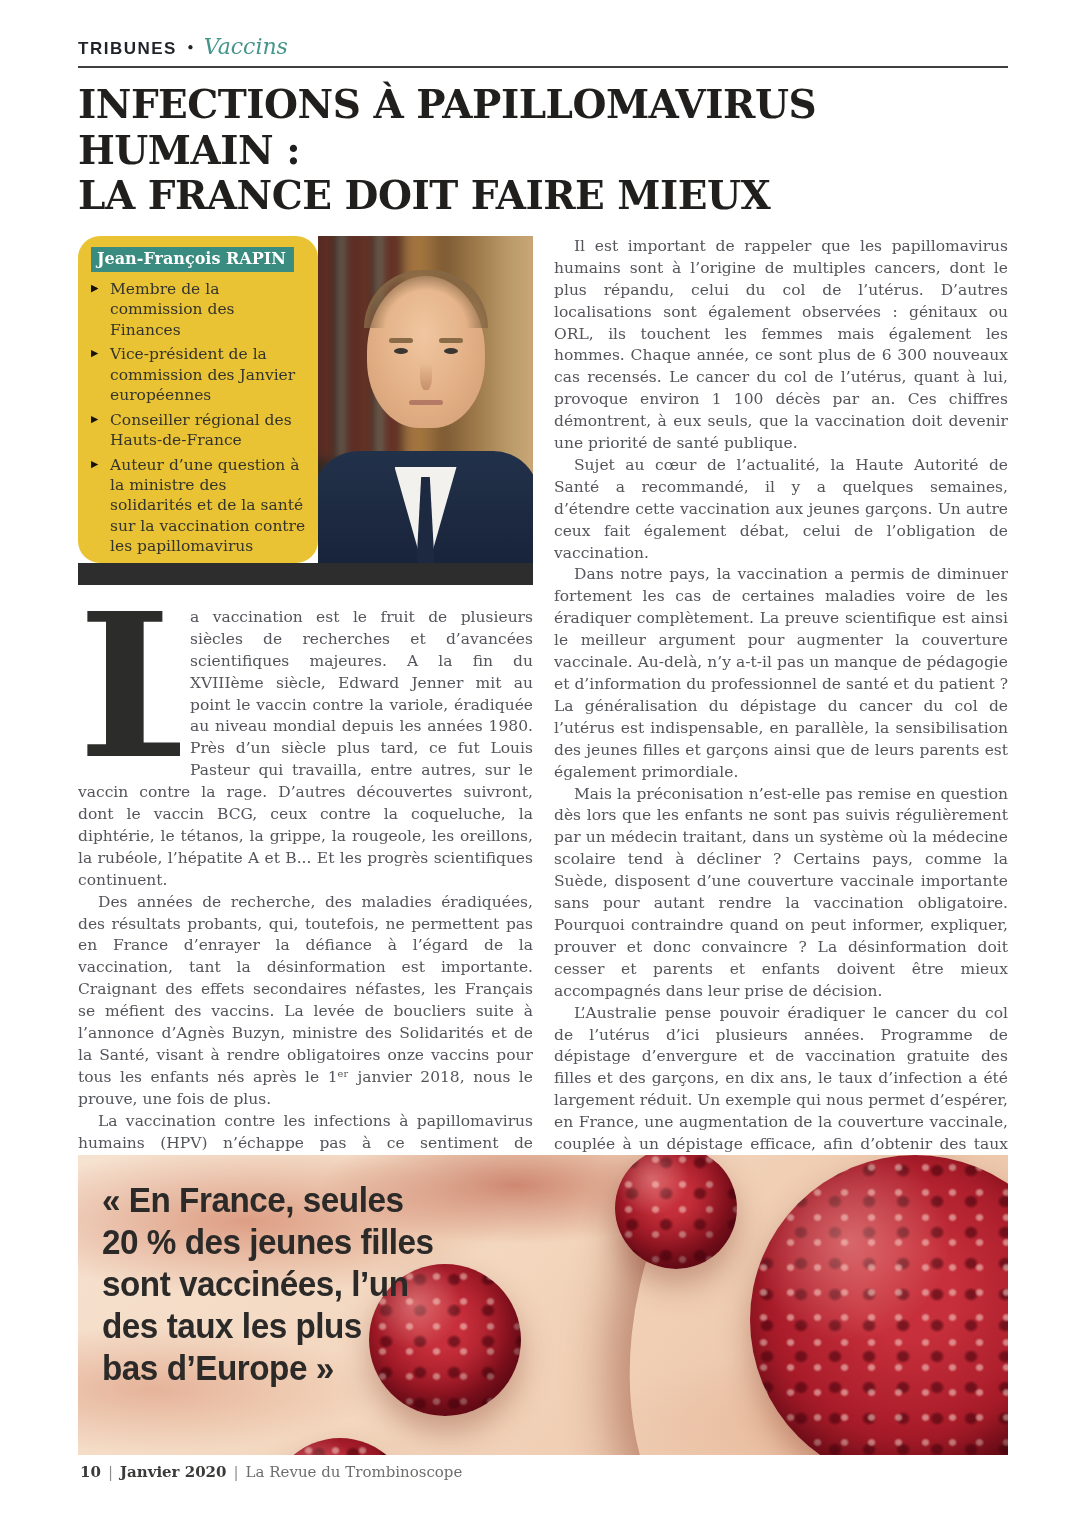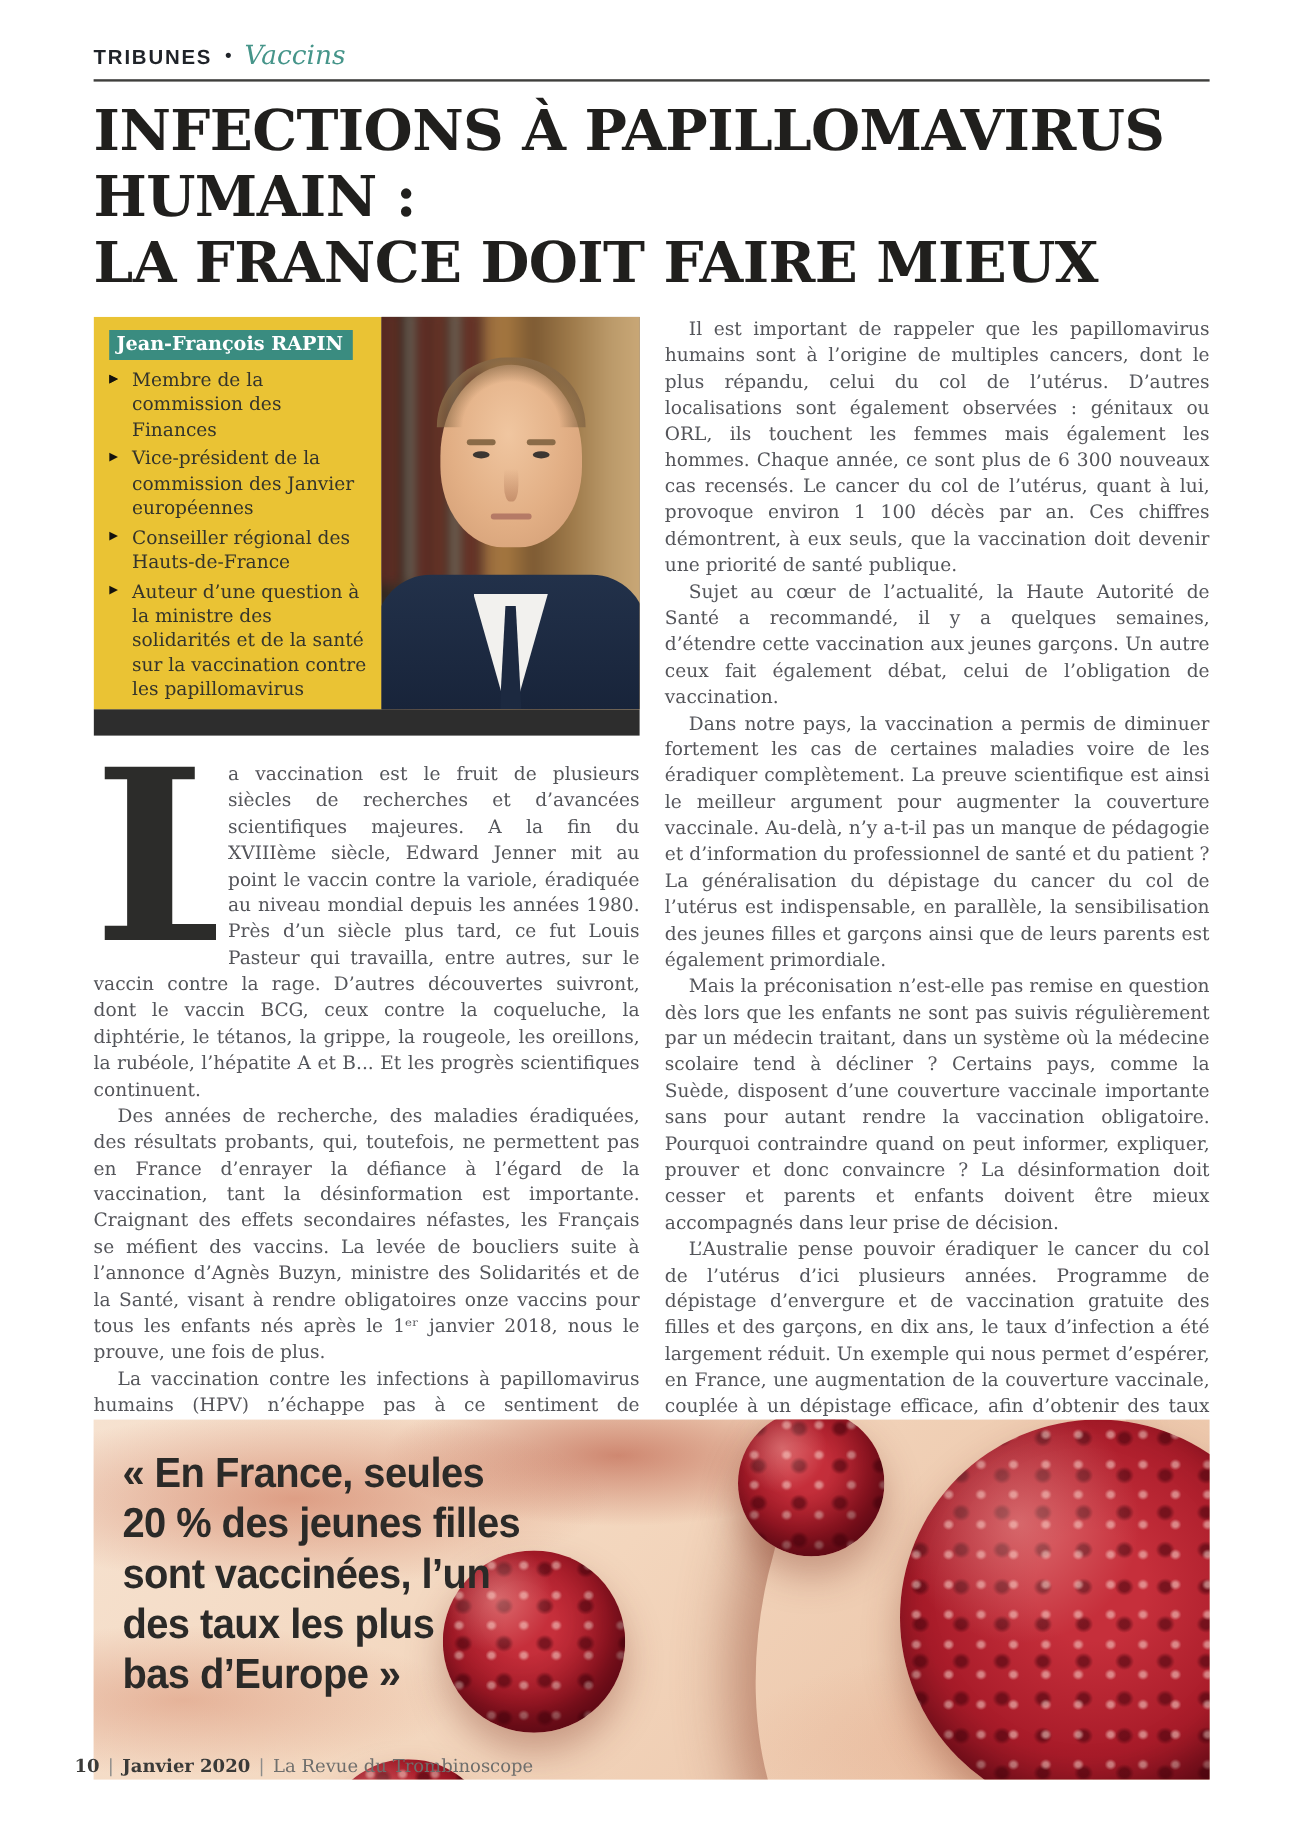--- a/index.html
+++ b/index.html
@@ -9,30 +9,30 @@
     background:#ffffff; padding:34px 78px 0 78px;
     font-family:"DejaVu Serif", serif; overflow:hidden;
   }
   
   .kicker { display:flex; align-items:baseline; gap:9px; padding-bottom:7px; border-bottom:2px solid #3f3f3d; }
   .kicker-section { font-family:"Liberation Sans", sans-serif; font-weight:bold; font-size:17px; letter-spacing:1.5px; color:#1f2329; }
   .kicker-bullet { font-size:15px; color:#1f2329; position:relative; top:-1px; }
   .kicker-topic { font-family:"DejaVu Serif", serif; font-style:italic; font-size:22px; color:#46958a; }
   
   .title {
-    margin-top:14px; font-weight:bold; font-size:47px; line-height:1.17;
+    margin-top:14px; font-weight:bold; font-size:39px; line-height:1.17;
     letter-spacing:-0.5px; color:#201f1d; white-space:pre-line;
   }
   
   .content { display:flex; gap:21px; margin-top:17px; height:919px; overflow:hidden; }
   .col-left { width:455px; flex:0 0 455px; }
   .col-right { flex:1; }
   
   .profile { display:flex; width:455px; }
-  .author-box { width:240px; height:327px; background:#eac334; padding:11px 12px 10px 13px; overflow:hidden; }
+  .author-box { width:240px; height:327px; background:#eac334; padding:11px 12px 10px 13px; overflow:hidden;border-radius:22px; }
   .author-name { display:inline-block; background:#3a8c80; color:#ffffff; font-weight:bold; font-size:16px; line-height:1.25; padding:2px 8px 3px 6px; }
   .roles { list-style:none; margin-top:7px; }
   .roles li { position:relative; font-size:15.5px; line-height:1.32; color:#34342b; padding-left:19px; margin-bottom:4px; }
   .role-marker { position:absolute; left:0; top:3px; font-size:9.5px; color:#14120d; }
   .portrait { position:relative; width:215px; height:327px; overflow:hidden; background:#6d5338; }
   .portrait-bg { position:absolute; inset:-8px;
     background:linear-gradient(90deg,#2c241d 0%,#3e3128 10%,#6b4a33 22%,#8a5f3d 34%,#a5773f 48%,#7d5a33 58%,#9e7a4a 72%,#bb9a6a 86%,#cdab7a 100%);
     filter:blur(4px); }
   .portrait-books { position:absolute; left:-6px; top:-6px; width:42%; height:70%;
     background:repeating-linear-gradient(90deg,#7d2b26 0 7px,#35261e 7px 13px,#93392e 13px 19px,#281c14 19px 27px,#b8b0a4 27px 31px,#3a2a20 31px 38px);
@@ -85,21 +85,21 @@
     background-size:100% 100%, 27px 25px, 34px 31px, 100% 100%;
     box-shadow:0 16px 30px rgba(120,42,30,.35), inset -12px -18px 34px rgba(58,0,9,.55);
   }
   .quote {
     position:absolute; left:24px; top:24px; width:440px;
     font-family:"Liberation Sans", sans-serif; font-weight:bold;
     font-size:35px; line-height:1.2; letter-spacing:-0.5px; color:#2b2a28;
     white-space:pre-line; transform:scaleX(.95); transform-origin:left top;
   }
   
-  .footer { position:absolute; left:62px; top:1463px; font-size:15px; color:#6e6e6c; }
+  .footer { position:absolute; left:80px; top:1463px; font-size:15px; color:#6e6e6c; }
   .footer .strong { font-weight:bold; color:#3a3a38; }
   .footer .sep { color:#8c8c8a; margin:0 7px; }
 </style>
 </head>
 <body>
 
 <div class="page">
 
   <div class="kicker">
     <span class="kicker-section">TRIBUNES</span>

